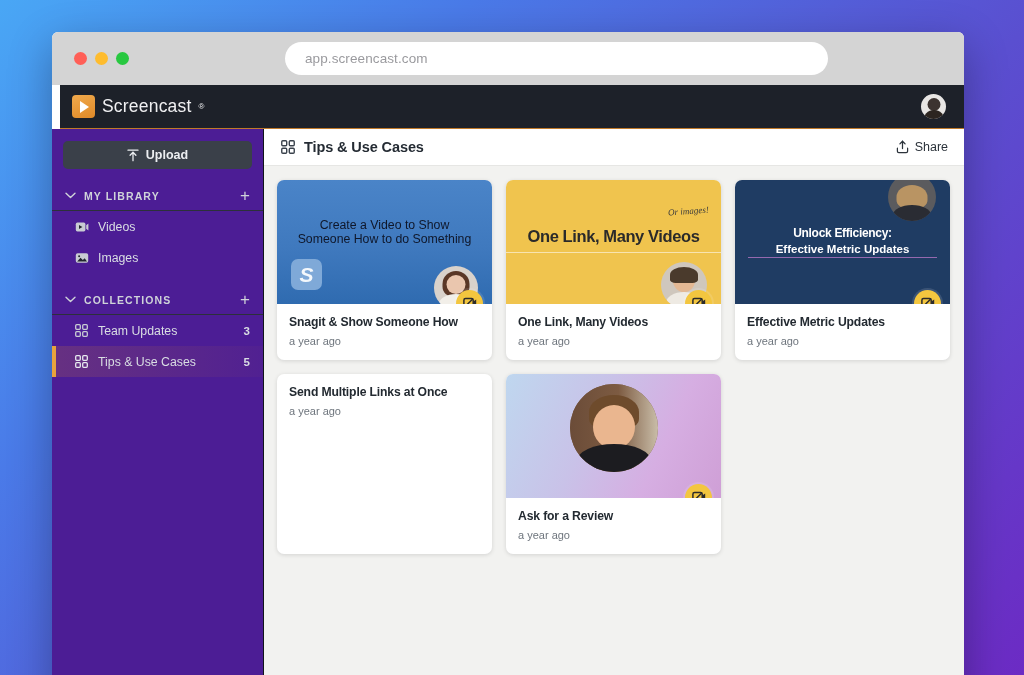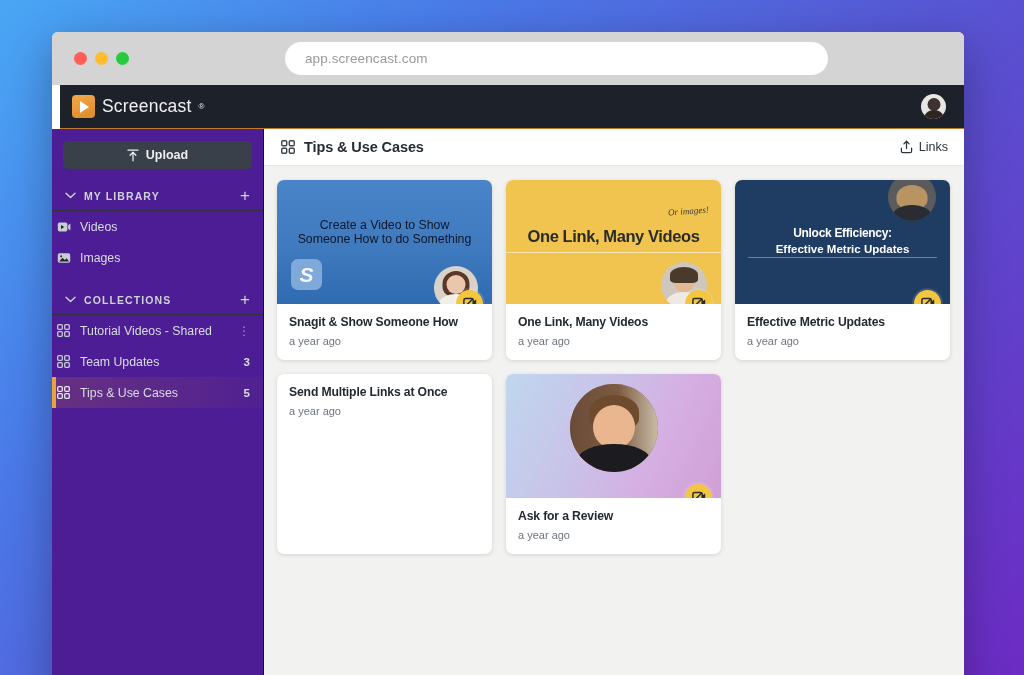--- a/index.html
+++ b/index.html
@@ -110,21 +110,21 @@
     cursor: pointer;
   }
   .section-head .chev { margin-right: 8px; display: block; }
   .section-head .lbl { flex: 1; }
   .section-head .plus {
     font-size: 17px; font-weight: 300; color: #cfd3d9; line-height: 1;
   }
 
   .nav-item {
     display: flex; align-items: center; height: 31px;
-    padding-left: 5px; padding-right: 13px;
+    padding-left: 23px; padding-right: 13px;
     color: #d9dde3; font-size: 12.3px; cursor: pointer;
     position: relative;
   }
   .nav-item .ni-icon { width: 14px; margin-right: 9px; display: flex; flex: none; }
   .nav-item .ni-label { flex: 1; white-space: nowrap; }
   .nav-item .ni-count { font-size: 11.5px; color: #d9dde3; font-weight: 600; }
   .nav-item .ni-dots { color: #9aa0a9; font-size: 12px; letter-spacing: 0; line-height: 6px; }
   .nav-item.active {
     background: linear-gradient(90deg, rgba(224,138,40,0.18), rgba(224,138,40,0.03));
   }
@@ -304,32 +304,20 @@
 
       <div class="section-head">
         <svg class="chev" width="11" height="7" viewBox="0 0 11 7">
           <path d="M1 1.2L5.5 5.5 10 1.2" stroke="#cfd3d9" stroke-width="1.4" fill="none" stroke-linecap="round" stroke-linejoin="round"></path>
         </svg>
         <span class="lbl">COLLECTIONS</span>
         <span class="plus">+</span>
       </div>
 
 
-      <div class="nav-item">
-        <span class="ni-icon">
-          <svg width="13" height="13" viewBox="0 0 13 13">
-            <rect x="0.7" y="0.7" width="4.6" height="4.6" rx="1" fill="none" stroke="#c8ccd3" stroke-width="1.3"></rect>
-            <rect x="7.7" y="0.7" width="4.6" height="4.6" rx="1" fill="none" stroke="#c8ccd3" stroke-width="1.3"></rect>
-            <rect x="0.7" y="7.7" width="4.6" height="4.6" rx="1" fill="none" stroke="#c8ccd3" stroke-width="1.3"></rect>
-            <rect x="7.7" y="7.7" width="4.6" height="4.6" rx="1" fill="none" stroke="#c8ccd3" stroke-width="1.3"></rect>
-          </svg>
-        </span>
-        <span class="ni-label">Tutorial Videos - Shared</span>
-        <span class="ni-dots">⋮</span>
-      </div>
 
       <div class="nav-item">
         <span class="ni-icon">
           <svg width="13" height="13" viewBox="0 0 13 13">
             <rect x="0.7" y="0.7" width="4.6" height="4.6" rx="1" fill="none" stroke="#c8ccd3" stroke-width="1.3"></rect>
             <rect x="7.7" y="0.7" width="4.6" height="4.6" rx="1" fill="none" stroke="#c8ccd3" stroke-width="1.3"></rect>
             <rect x="0.7" y="7.7" width="4.6" height="4.6" rx="1" fill="none" stroke="#c8ccd3" stroke-width="1.3"></rect>
             <rect x="7.7" y="7.7" width="4.6" height="4.6" rx="1" fill="none" stroke="#c8ccd3" stroke-width="1.3"></rect>
           </svg>
         </span>
@@ -364,21 +352,21 @@
               <rect x="7.7" y="7.7" width="4.6" height="4.6" rx="1" fill="none" stroke="#3b434d" stroke-width="1.3"></rect>
             </svg>
           </span>
           <span id="main-title">Tips &amp; Use Cases</span>
         </div>
         <div id="share-btn">
           <svg width="13" height="14" viewBox="0 0 13 14" style="display:block">
             <path d="M6.5 1.2v7.4M6.5 1.2L3.9 3.9M6.5 1.2L9.1 3.9" stroke="#2c333b" stroke-width="1.25" fill="none" stroke-linecap="round" stroke-linejoin="round"></path>
             <path d="M1.4 8.2v3.1c0 .8.6 1.4 1.4 1.4h7.4c.8 0 1.4-.6 1.4-1.4V8.2" stroke="#2c333b" stroke-width="1.25" fill="none" stroke-linecap="round"></path>
           </svg>
-          <span>Links</span>
+          <span>Share</span>
         </div>
       </div>
 
       <div id="grid">
 
         <div class="card">
           <div class="thumb">
             <div class="c1-bg"></div>
             <div class="thumb-title c1-title">
               <div>Create a Video to Show</div>

